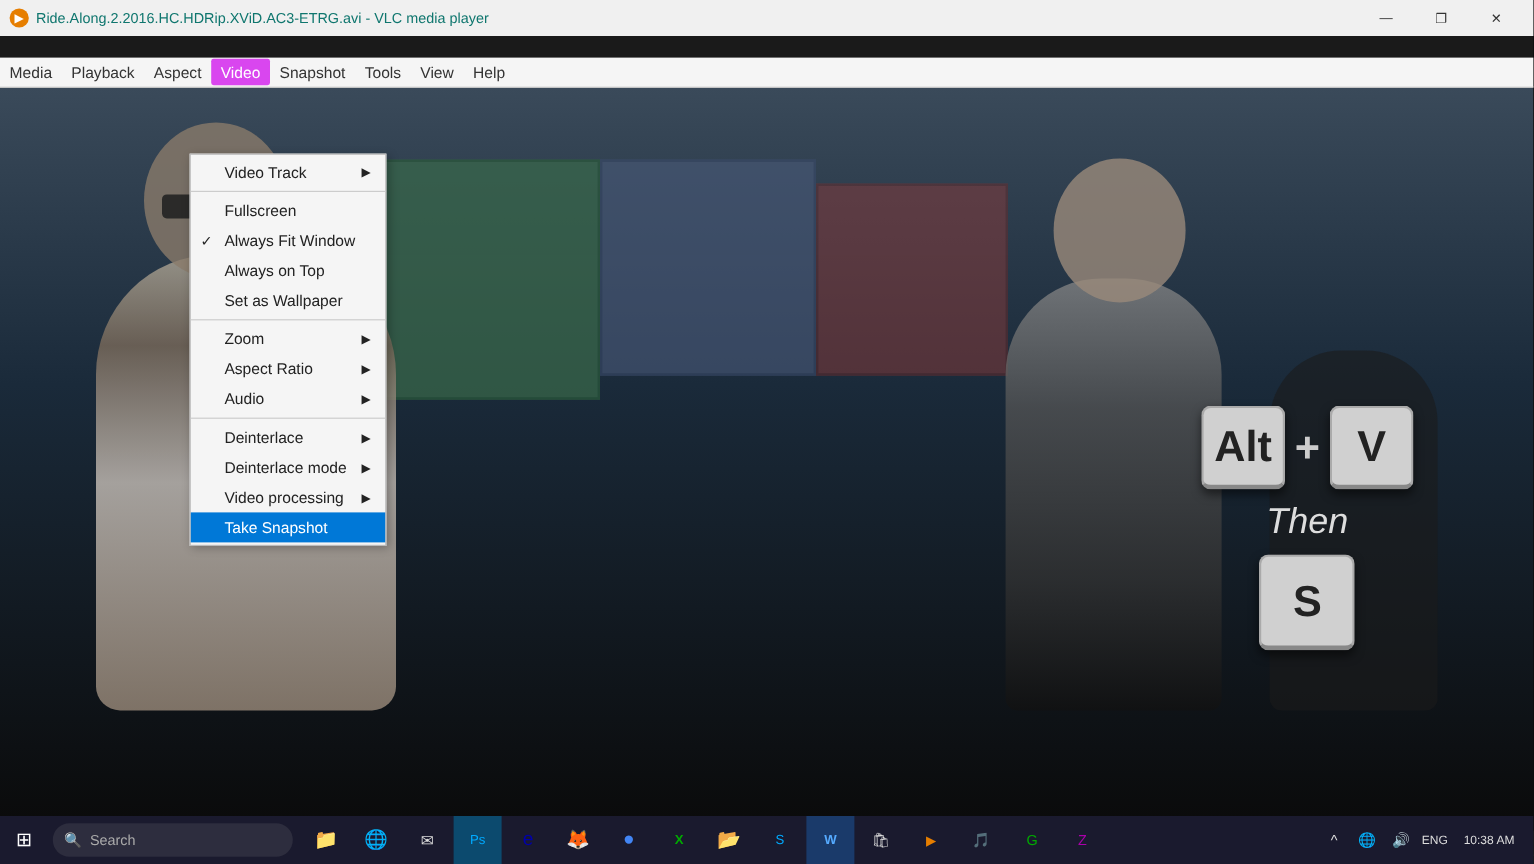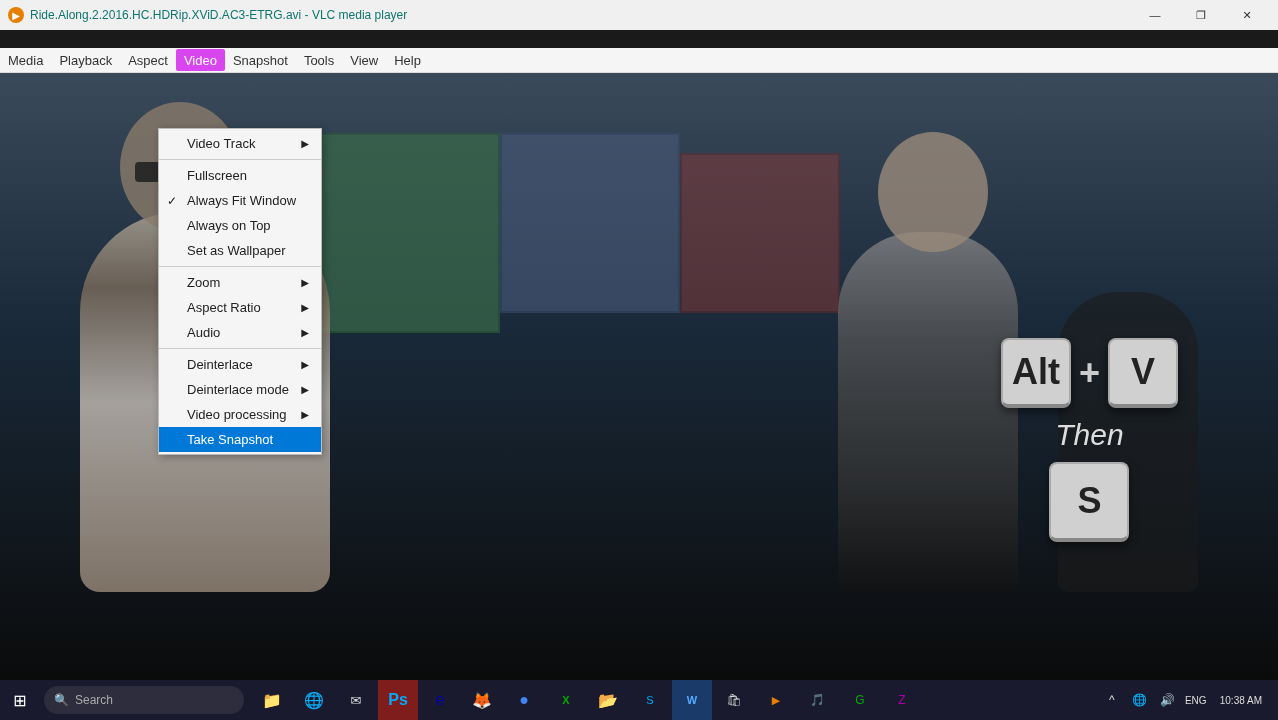--- a/index.html
+++ b/index.html
@@ -462,21 +462,21 @@
 <div id="taskbar">
   <div class="taskbar-start">⊞</div>
   <div class="taskbar-search">
     <span style="margin-right:6px;">🔍</span>
     <span style="color:#aaa;font-size:12px;">Search</span>
   </div>
   <div class="taskbar-apps">
     <div class="taskbar-app">📁</div>
     <div class="taskbar-app">🌐</div>
     <div class="taskbar-app" style="font-size:13px;">✉</div>
-    <div class="taskbar-app" style="background:#7f1d1d;color:#0af;font-size:16px;font-weight:bold;">Ps</div>
+    <div class="taskbar-app" style="background:#0c4a6e;color:#0af;font-size:11px;font-weight:normal;">Ps</div>
     <div class="taskbar-app" style="color:#00a;">e</div>
     <div class="taskbar-app" style="color:#e67e00;">🦊</div>
     <div class="taskbar-app" style="color:#4285f4;">●</div>
     <div class="taskbar-app" style="color:#0a0;font-size:11px;font-weight:bold;">X</div>
     <div class="taskbar-app">📂</div>
     <div class="taskbar-app" style="color:#0af;font-size:11px;">S</div>
     <div class="taskbar-app" style="background:#1a3a6a;color:#5af;font-size:11px;font-weight:bold;">W</div>
     <div class="taskbar-app" style="font-size:12px;">🛍</div>
     <div class="taskbar-app" style="color:#e67e00;font-size:11px;">▶</div>
     <div class="taskbar-app" style="color:#0af;font-size:12px;">🎵</div>

